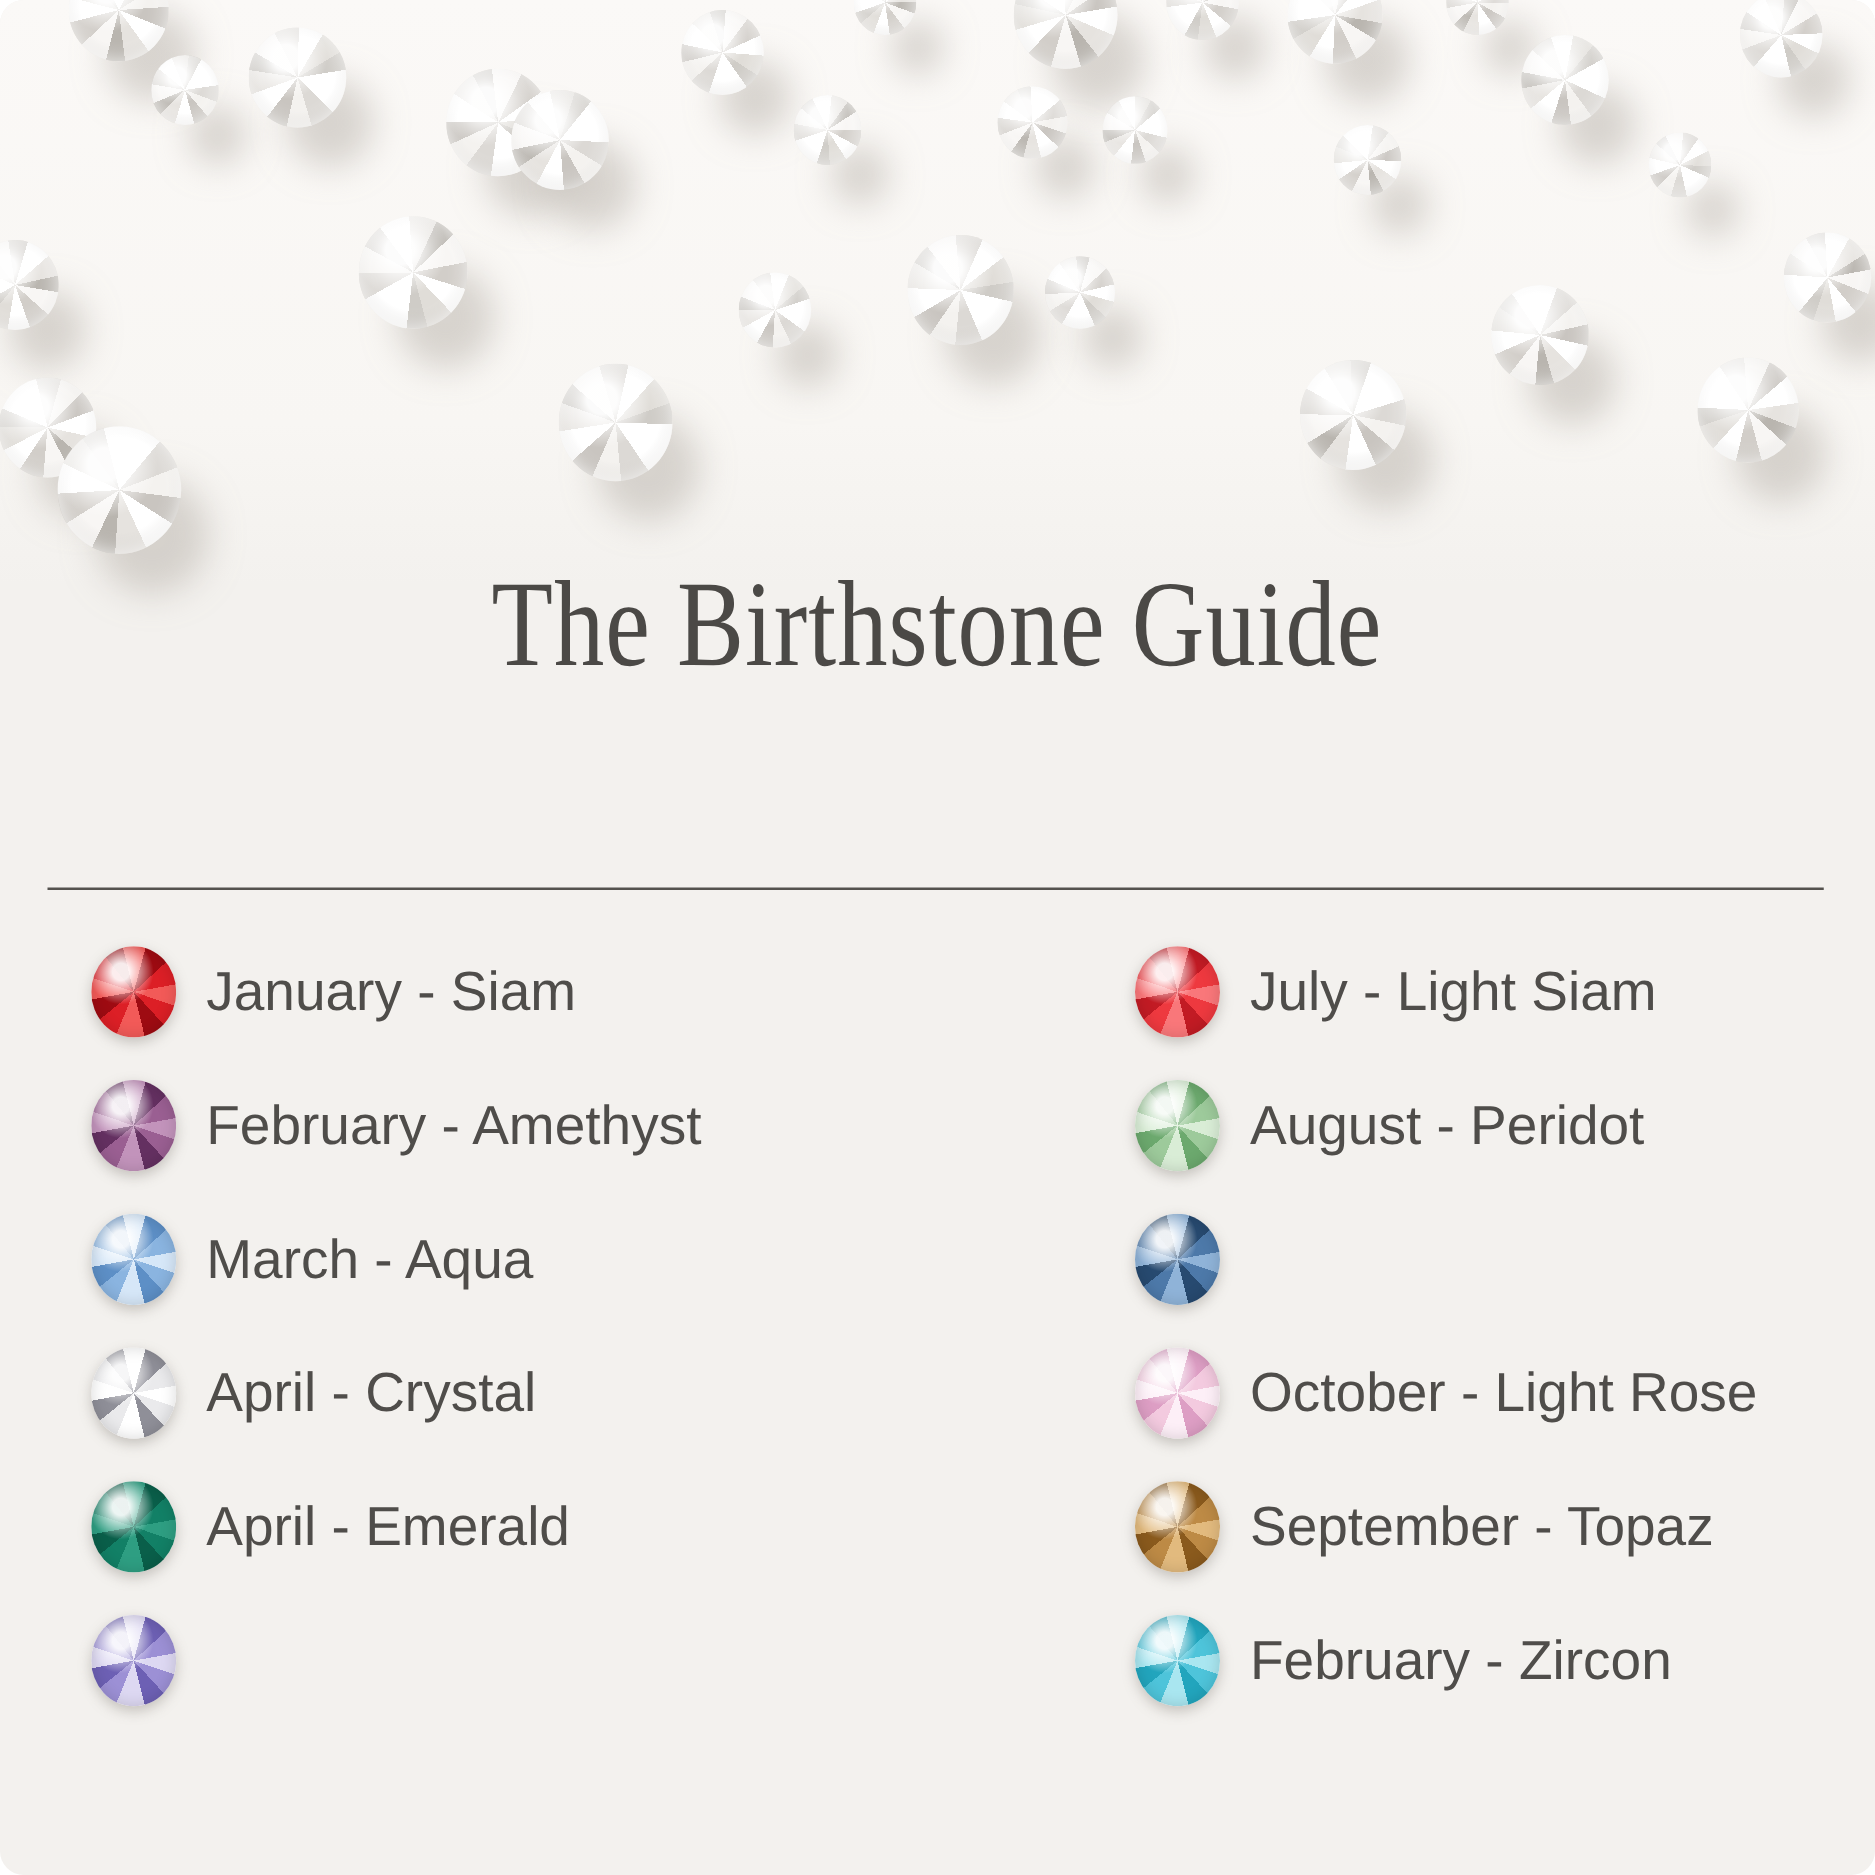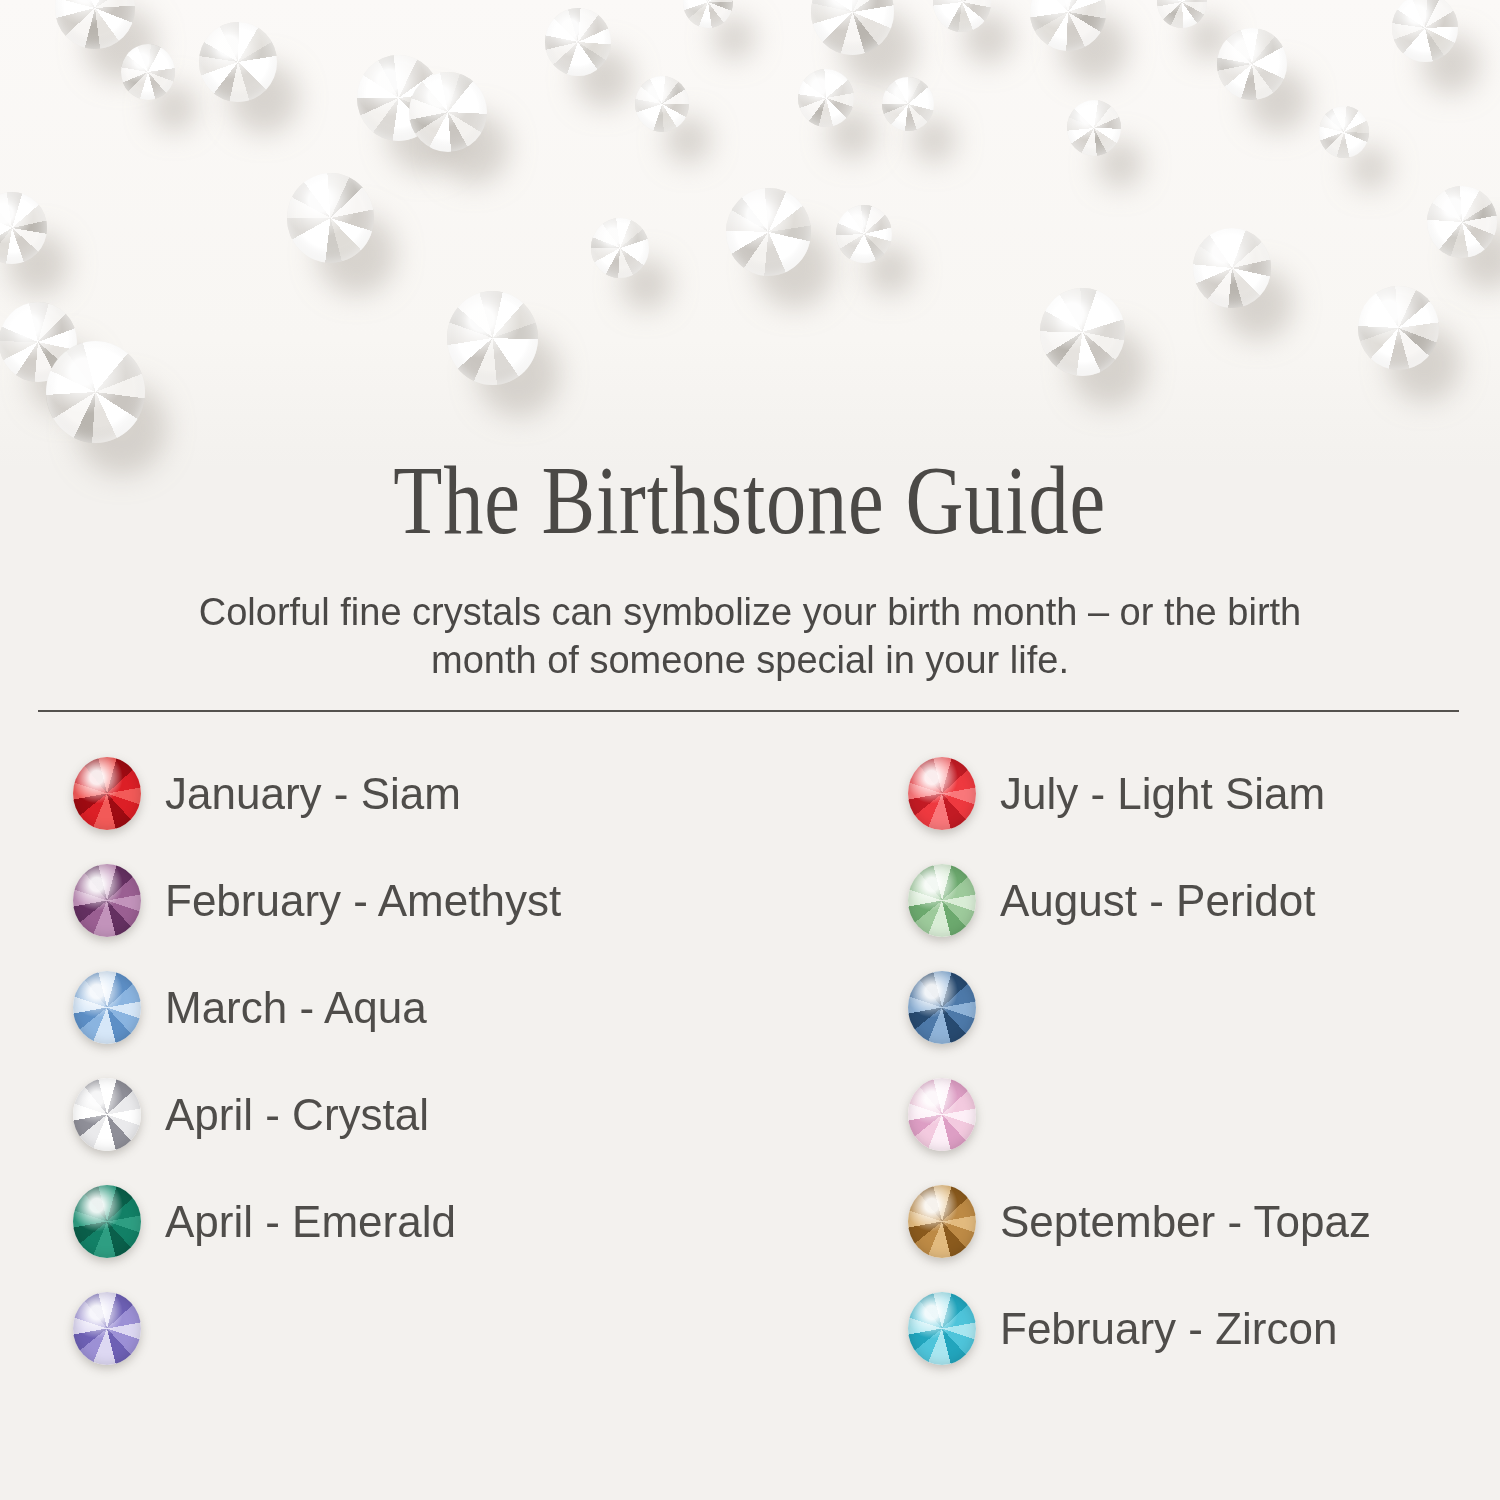--- a/index.html
+++ b/index.html
@@ -2,20 +2,21 @@
 <html><head>
 <meta charset="utf-8">
 <style>
   html,body{margin:0;padding:0;}
   .canvas{
     position:relative;
     width:1500px;height:1500px;
     background:#f3f1ee;
     overflow:hidden;
     font-family:"Liberation Sans", sans-serif;
+    border-radius:19px;
   }
   
   .hero{
     position:absolute;left:0;top:0;width:1500px;height:470px;
     background:linear-gradient(180deg,#fbf9f7 0%,#f8f6f3 72%,rgba(248,246,243,0) 100%);
   }
   .crystal{
     position:absolute;
     border-radius:50%;
   }
@@ -85,21 +86,20 @@
       <div class="crystal" style="left: 1392px; top: -6px; width: 66px; height: 68px; background: radial-gradient(circle at 38% 30%, rgba(255, 255, 255, 0.95) 0px, rgba(255, 255, 255, 0.95) 14%, rgba(255, 255, 255, 0) 45%), radial-gradient(circle at 50% 46%, rgba(255, 255, 255, 0) 52%, rgba(150, 145, 138, 0.2) 80%, rgba(110, 105, 98, 0.28) 98%), conic-gradient(from 192deg, rgb(255, 255, 255) 0deg, rgb(255, 255, 255) 8%, rgb(220, 217, 213) 8%, rgb(220, 217, 213) 16%, rgb(244, 242, 239) 16%, rgb(244, 242, 239) 24%, rgb(201, 197, 192) 24%, rgb(201, 197, 192) 31%, rgb(255, 255, 255) 31%, rgb(255, 255, 255) 40%, rgb(230, 227, 223) 40%, rgb(230, 227, 223) 48%, rgb(185, 181, 175) 48%, rgb(185, 181, 175) 54%, rgb(248, 246, 244) 54%, rgb(248, 246, 244) 63%, rgb(210, 206, 201) 63%, rgb(210, 206, 201) 71%, rgb(255, 255, 255) 71%, rgb(255, 255, 255) 79%, rgb(224, 221, 216) 79%, rgb(224, 221, 216) 87%, rgb(207, 204, 199) 87%, rgb(207, 204, 199) 93%, rgb(255, 255, 255) 93%, rgb(255, 255, 255) 100%); box-shadow: rgba(184, 178, 170, 0.5) 26px 36px 26px -4px, rgba(255, 255, 255, 0.85) 0px 0px 16px inset;"></div>
       <div class="crystal" style="left: 1427px; top: 186px; width: 70px; height: 72px; background: radial-gradient(circle at 38% 30%, rgba(255, 255, 255, 0.95) 0px, rgba(255, 255, 255, 0.95) 14%, rgba(255, 255, 255, 0) 45%), radial-gradient(circle at 50% 46%, rgba(255, 255, 255, 0) 52%, rgba(150, 145, 138, 0.2) 80%, rgba(110, 105, 98, 0.28) 98%), conic-gradient(from 245deg, rgb(255, 255, 255) 0deg, rgb(255, 255, 255) 8%, rgb(220, 217, 213) 8%, rgb(220, 217, 213) 16%, rgb(244, 242, 239) 16%, rgb(244, 242, 239) 24%, rgb(201, 197, 192) 24%, rgb(201, 197, 192) 31%, rgb(255, 255, 255) 31%, rgb(255, 255, 255) 40%, rgb(230, 227, 223) 40%, rgb(230, 227, 223) 48%, rgb(185, 181, 175) 48%, rgb(185, 181, 175) 54%, rgb(248, 246, 244) 54%, rgb(248, 246, 244) 63%, rgb(210, 206, 201) 63%, rgb(210, 206, 201) 71%, rgb(255, 255, 255) 71%, rgb(255, 255, 255) 79%, rgb(224, 221, 216) 79%, rgb(224, 221, 216) 87%, rgb(207, 204, 199) 87%, rgb(207, 204, 199) 93%, rgb(255, 255, 255) 93%, rgb(255, 255, 255) 100%); box-shadow: rgba(184, 178, 170, 0.5) 26px 36px 26px -4px, rgba(255, 255, 255, 0.85) 0px 0px 16px inset;"></div>
       <div class="crystal" style="left: 1357.5px; top: 286px; width: 81px; height: 84px; background: radial-gradient(circle at 38% 30%, rgba(255, 255, 255, 0.95) 0px, rgba(255, 255, 255, 0.95) 14%, rgba(255, 255, 255, 0) 45%), radial-gradient(circle at 50% 46%, rgba(255, 255, 255, 0) 52%, rgba(150, 145, 138, 0.2) 80%, rgba(110, 105, 98, 0.28) 98%), conic-gradient(from 298deg, rgb(255, 255, 255) 0deg, rgb(255, 255, 255) 8%, rgb(220, 217, 213) 8%, rgb(220, 217, 213) 16%, rgb(244, 242, 239) 16%, rgb(244, 242, 239) 24%, rgb(201, 197, 192) 24%, rgb(201, 197, 192) 31%, rgb(255, 255, 255) 31%, rgb(255, 255, 255) 40%, rgb(230, 227, 223) 40%, rgb(230, 227, 223) 48%, rgb(185, 181, 175) 48%, rgb(185, 181, 175) 54%, rgb(248, 246, 244) 54%, rgb(248, 246, 244) 63%, rgb(210, 206, 201) 63%, rgb(210, 206, 201) 71%, rgb(255, 255, 255) 71%, rgb(255, 255, 255) 79%, rgb(224, 221, 216) 79%, rgb(224, 221, 216) 87%, rgb(207, 204, 199) 87%, rgb(207, 204, 199) 93%, rgb(255, 255, 255) 93%, rgb(255, 255, 255) 100%); box-shadow: rgba(184, 178, 170, 0.5) 26px 36px 26px -4px, rgba(255, 255, 255, 0.85) 0px 0px 16px inset;"></div>
       <div class="crystal" style="left: 1193px; top: 228px; width: 78px; height: 80px; background: radial-gradient(circle at 38% 30%, rgba(255, 255, 255, 0.95) 0px, rgba(255, 255, 255, 0.95) 14%, rgba(255, 255, 255, 0) 45%), radial-gradient(circle at 50% 46%, rgba(255, 255, 255, 0) 52%, rgba(150, 145, 138, 0.2) 80%, rgba(110, 105, 98, 0.28) 98%), conic-gradient(from 351deg, rgb(255, 255, 255) 0deg, rgb(255, 255, 255) 8%, rgb(220, 217, 213) 8%, rgb(220, 217, 213) 16%, rgb(244, 242, 239) 16%, rgb(244, 242, 239) 24%, rgb(201, 197, 192) 24%, rgb(201, 197, 192) 31%, rgb(255, 255, 255) 31%, rgb(255, 255, 255) 40%, rgb(230, 227, 223) 40%, rgb(230, 227, 223) 48%, rgb(185, 181, 175) 48%, rgb(185, 181, 175) 54%, rgb(248, 246, 244) 54%, rgb(248, 246, 244) 63%, rgb(210, 206, 201) 63%, rgb(210, 206, 201) 71%, rgb(255, 255, 255) 71%, rgb(255, 255, 255) 79%, rgb(224, 221, 216) 79%, rgb(224, 221, 216) 87%, rgb(207, 204, 199) 87%, rgb(207, 204, 199) 93%, rgb(255, 255, 255) 93%, rgb(255, 255, 255) 100%); box-shadow: rgba(184, 178, 170, 0.5) 26px 36px 26px -4px, rgba(255, 255, 255, 0.85) 0px 0px 16px inset;"></div>
       <div class="crystal" style="left: 1039.5px; top: 288px; width: 85px; height: 88px; background: radial-gradient(circle at 38% 30%, rgba(255, 255, 255, 0.95) 0px, rgba(255, 255, 255, 0.95) 14%, rgba(255, 255, 255, 0) 45%), radial-gradient(circle at 50% 46%, rgba(255, 255, 255, 0) 52%, rgba(150, 145, 138, 0.2) 80%, rgba(110, 105, 98, 0.28) 98%), conic-gradient(from 44deg, rgb(255, 255, 255) 0deg, rgb(255, 255, 255) 8%, rgb(220, 217, 213) 8%, rgb(220, 217, 213) 16%, rgb(244, 242, 239) 16%, rgb(244, 242, 239) 24%, rgb(201, 197, 192) 24%, rgb(201, 197, 192) 31%, rgb(255, 255, 255) 31%, rgb(255, 255, 255) 40%, rgb(230, 227, 223) 40%, rgb(230, 227, 223) 48%, rgb(185, 181, 175) 48%, rgb(185, 181, 175) 54%, rgb(248, 246, 244) 54%, rgb(248, 246, 244) 63%, rgb(210, 206, 201) 63%, rgb(210, 206, 201) 71%, rgb(255, 255, 255) 71%, rgb(255, 255, 255) 79%, rgb(224, 221, 216) 79%, rgb(224, 221, 216) 87%, rgb(207, 204, 199) 87%, rgb(207, 204, 199) 93%, rgb(255, 255, 255) 93%, rgb(255, 255, 255) 100%); box-shadow: rgba(184, 178, 170, 0.5) 26px 36px 26px -4px, rgba(255, 255, 255, 0.85) 0px 0px 16px inset;"></div>
       <div class="crystal" style="left: 591px; top: 218px; width: 58px; height: 60px; background: radial-gradient(circle at 38% 30%, rgba(255, 255, 255, 0.95) 0px, rgba(255, 255, 255, 0.95) 14%, rgba(255, 255, 255, 0) 45%), radial-gradient(circle at 50% 46%, rgba(255, 255, 255, 0) 52%, rgba(150, 145, 138, 0.2) 80%, rgba(110, 105, 98, 0.28) 98%), conic-gradient(from 97deg, rgb(255, 255, 255) 0deg, rgb(255, 255, 255) 8%, rgb(220, 217, 213) 8%, rgb(220, 217, 213) 16%, rgb(244, 242, 239) 16%, rgb(244, 242, 239) 24%, rgb(201, 197, 192) 24%, rgb(201, 197, 192) 31%, rgb(255, 255, 255) 31%, rgb(255, 255, 255) 40%, rgb(230, 227, 223) 40%, rgb(230, 227, 223) 48%, rgb(185, 181, 175) 48%, rgb(185, 181, 175) 54%, rgb(248, 246, 244) 54%, rgb(248, 246, 244) 63%, rgb(210, 206, 201) 63%, rgb(210, 206, 201) 71%, rgb(255, 255, 255) 71%, rgb(255, 255, 255) 79%, rgb(224, 221, 216) 79%, rgb(224, 221, 216) 87%, rgb(207, 204, 199) 87%, rgb(207, 204, 199) 93%, rgb(255, 255, 255) 93%, rgb(255, 255, 255) 100%); box-shadow: rgba(184, 178, 170, 0.5) 26px 36px 26px -4px, rgba(255, 255, 255, 0.85) 0px 0px 16px inset;"></div>
     </div>
 
   <h1 class="title"><span class="title-scale">The Birthstone Guide</span></h1>
 
-  <p class="subtitle"><span>Colorful fine crystals can symbolize your birth month – or the birth</span><br><span>month of someone special in your life.</span></p>
 
   <hr class="divider">
 
   <div class="list list-left" id="col-left">
   <div class="row">
     <span class="gem" style="background: radial-gradient(circle at 35% 28%, rgba(255, 255, 255, 0.92) 0px, rgba(255, 255, 255, 0.92) 10%, rgba(255, 255, 255, 0) 38%), conic-gradient(from 15deg, rgb(158, 11, 18) 0deg, rgb(158, 11, 18) 9%, rgb(220, 31, 38) 9%, rgb(220, 31, 38) 18%, rgb(242, 90, 88) 18%, rgb(242, 90, 88) 26%, rgb(220, 31, 38) 26%, rgb(220, 31, 38) 34%, rgb(158, 11, 18) 34%, rgb(158, 11, 18) 42%, rgb(242, 90, 88) 42%, rgb(242, 90, 88) 52%, rgb(220, 31, 38) 52%, rgb(220, 31, 38) 60%, rgb(158, 11, 18) 60%, rgb(158, 11, 18) 68%, rgb(242, 90, 88) 68%, rgb(242, 90, 88) 76%, rgb(220, 31, 38) 76%, rgb(220, 31, 38) 85%, rgb(158, 11, 18) 85%, rgb(158, 11, 18) 92%, rgb(242, 90, 88) 92%, rgb(242, 90, 88) 100%);"></span>
     <span class="label">January - Siam</span>
   </div>
 
   <div class="row">
@@ -136,20 +136,21 @@
     <span class="gem" style="background: radial-gradient(circle at 35% 28%, rgba(255, 255, 255, 0.92) 0px, rgba(255, 255, 255, 0.92) 10%, rgba(255, 255, 255, 0) 38%), conic-gradient(from 15deg, rgb(108, 169, 110) 0deg, rgb(108, 169, 110) 9%, rgb(157, 202, 155) 9%, rgb(157, 202, 155) 18%, rgb(217, 237, 214) 18%, rgb(217, 237, 214) 26%, rgb(157, 202, 155) 26%, rgb(157, 202, 155) 34%, rgb(108, 169, 110) 34%, rgb(108, 169, 110) 42%, rgb(217, 237, 214) 42%, rgb(217, 237, 214) 52%, rgb(157, 202, 155) 52%, rgb(157, 202, 155) 60%, rgb(108, 169, 110) 60%, rgb(108, 169, 110) 68%, rgb(217, 237, 214) 68%, rgb(217, 237, 214) 76%, rgb(157, 202, 155) 76%, rgb(157, 202, 155) 85%, rgb(108, 169, 110) 85%, rgb(108, 169, 110) 92%, rgb(217, 237, 214) 92%, rgb(217, 237, 214) 100%);"></span>
     <span class="label">August - Peridot</span>
   </div>
 
   <div class="row">
     <span class="gem" style="background: radial-gradient(circle at 35% 28%, rgba(255, 255, 255, 0.92) 0px, rgba(255, 255, 255, 0.92) 10%, rgba(255, 255, 255, 0) 38%), conic-gradient(from 15deg, rgb(39, 74, 112) 0deg, rgb(39, 74, 112) 9%, rgb(77, 121, 169) 9%, rgb(77, 121, 169) 18%, rgb(143, 179, 216) 18%, rgb(143, 179, 216) 26%, rgb(77, 121, 169) 26%, rgb(77, 121, 169) 34%, rgb(39, 74, 112) 34%, rgb(39, 74, 112) 42%, rgb(143, 179, 216) 42%, rgb(143, 179, 216) 52%, rgb(77, 121, 169) 52%, rgb(77, 121, 169) 60%, rgb(39, 74, 112) 60%, rgb(39, 74, 112) 68%, rgb(143, 179, 216) 68%, rgb(143, 179, 216) 76%, rgb(77, 121, 169) 76%, rgb(77, 121, 169) 85%, rgb(39, 74, 112) 85%, rgb(39, 74, 112) 92%, rgb(143, 179, 216) 92%, rgb(143, 179, 216) 100%);"></span>
   </div>
 
   <div class="row">
     <span class="gem" style="background: radial-gradient(circle at 35% 28%, rgba(255, 255, 255, 0.92) 0px, rgba(255, 255, 255, 0.92) 10%, rgba(255, 255, 255, 0) 38%), conic-gradient(from 15deg, rgb(221, 158, 196) 0deg, rgb(221, 158, 196) 9%, rgb(243, 202, 223) 9%, rgb(243, 202, 223) 18%, rgb(253, 239, 247) 18%, rgb(253, 239, 247) 26%, rgb(243, 202, 223) 26%, rgb(243, 202, 223) 34%, rgb(221, 158, 196) 34%, rgb(221, 158, 196) 42%, rgb(253, 239, 247) 42%, rgb(253, 239, 247) 52%, rgb(243, 202, 223) 52%, rgb(243, 202, 223) 60%, rgb(221, 158, 196) 60%, rgb(221, 158, 196) 68%, rgb(253, 239, 247) 68%, rgb(253, 239, 247) 76%, rgb(243, 202, 223) 76%, rgb(243, 202, 223) 85%, rgb(221, 158, 196) 85%, rgb(221, 158, 196) 92%, rgb(253, 239, 247) 92%, rgb(253, 239, 247) 100%);"></span>
+    <span class="label">October - Light Rose</span>
   </div>
 
   <div class="row">
     <span class="gem" style="background: radial-gradient(circle at 35% 28%, rgba(255, 255, 255, 0.92) 0px, rgba(255, 255, 255, 0.92) 10%, rgba(255, 255, 255, 0) 38%), conic-gradient(from 15deg, rgb(138, 90, 29) 0deg, rgb(138, 90, 29) 9%, rgb(189, 138, 69) 9%, rgb(189, 138, 69) 18%, rgb(226, 186, 126) 18%, rgb(226, 186, 126) 26%, rgb(189, 138, 69) 26%, rgb(189, 138, 69) 34%, rgb(138, 90, 29) 34%, rgb(138, 90, 29) 42%, rgb(226, 186, 126) 42%, rgb(226, 186, 126) 52%, rgb(189, 138, 69) 52%, rgb(189, 138, 69) 60%, rgb(138, 90, 29) 60%, rgb(138, 90, 29) 68%, rgb(226, 186, 126) 68%, rgb(226, 186, 126) 76%, rgb(189, 138, 69) 76%, rgb(189, 138, 69) 85%, rgb(138, 90, 29) 85%, rgb(138, 90, 29) 92%, rgb(226, 186, 126) 92%, rgb(226, 186, 126) 100%);"></span>
     <span class="label">September - Topaz</span>
   </div>
 
   <div class="row">
     <span class="gem" style="background: radial-gradient(circle at 35% 28%, rgba(255, 255, 255, 0.92) 0px, rgba(255, 255, 255, 0.92) 10%, rgba(255, 255, 255, 0) 38%), conic-gradient(from 15deg, rgb(34, 165, 189) 0deg, rgb(34, 165, 189) 9%, rgb(78, 196, 218) 9%, rgb(78, 196, 218) 18%, rgb(169, 230, 240) 18%, rgb(169, 230, 240) 26%, rgb(78, 196, 218) 26%, rgb(78, 196, 218) 34%, rgb(34, 165, 189) 34%, rgb(34, 165, 189) 42%, rgb(169, 230, 240) 42%, rgb(169, 230, 240) 52%, rgb(78, 196, 218) 52%, rgb(78, 196, 218) 60%, rgb(34, 165, 189) 60%, rgb(34, 165, 189) 68%, rgb(169, 230, 240) 68%, rgb(169, 230, 240) 76%, rgb(78, 196, 218) 76%, rgb(78, 196, 218) 85%, rgb(34, 165, 189) 85%, rgb(34, 165, 189) 92%, rgb(169, 230, 240) 92%, rgb(169, 230, 240) 100%);"></span>
     <span class="label">February - Zircon</span>

